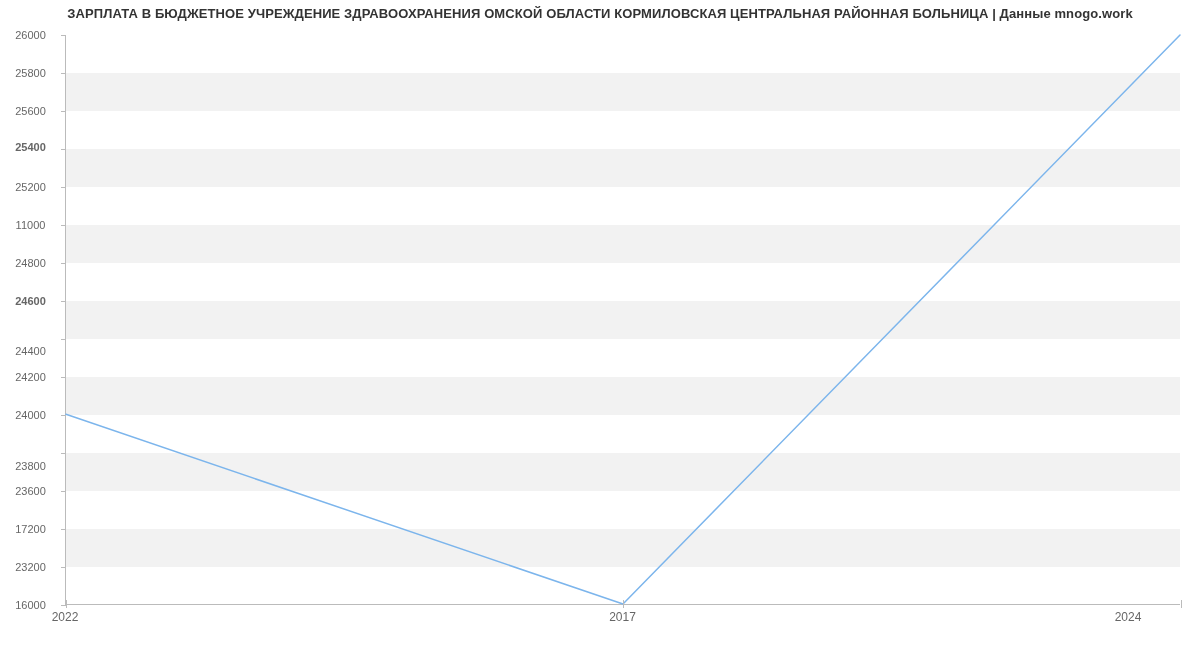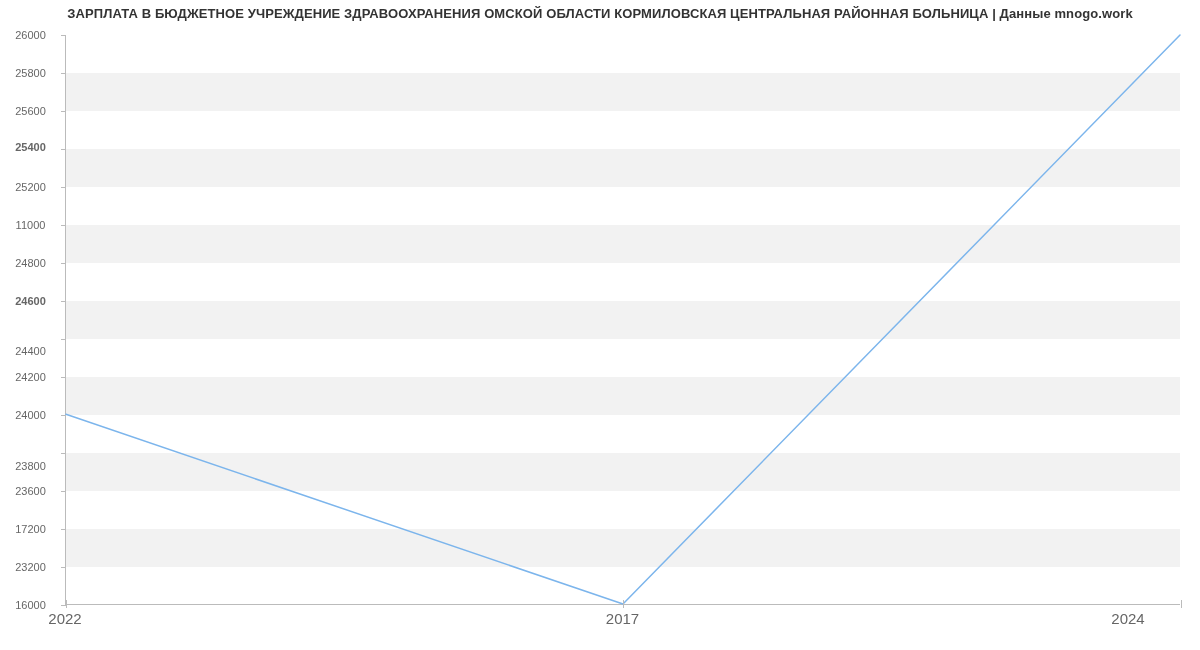--- a/index.html
+++ b/index.html
@@ -62,21 +62,21 @@
     right: 1142px; 
     width: 55px;
     text-align: center;
     font-size: 11px;
     color: #666666;
     transform: translateY(-50%);
   }
   .x-label {
     position: absolute;
     top: 610px;
-    font-size: 15px;
+    font-size: 12px;
     color: #666666;
     transform: translateX(-50%);
   }
   svg.line-layer {
     position: absolute;
     left: 0;
     top: 0;
     width: 100%;
     height: 100%;
     overflow: visible;

